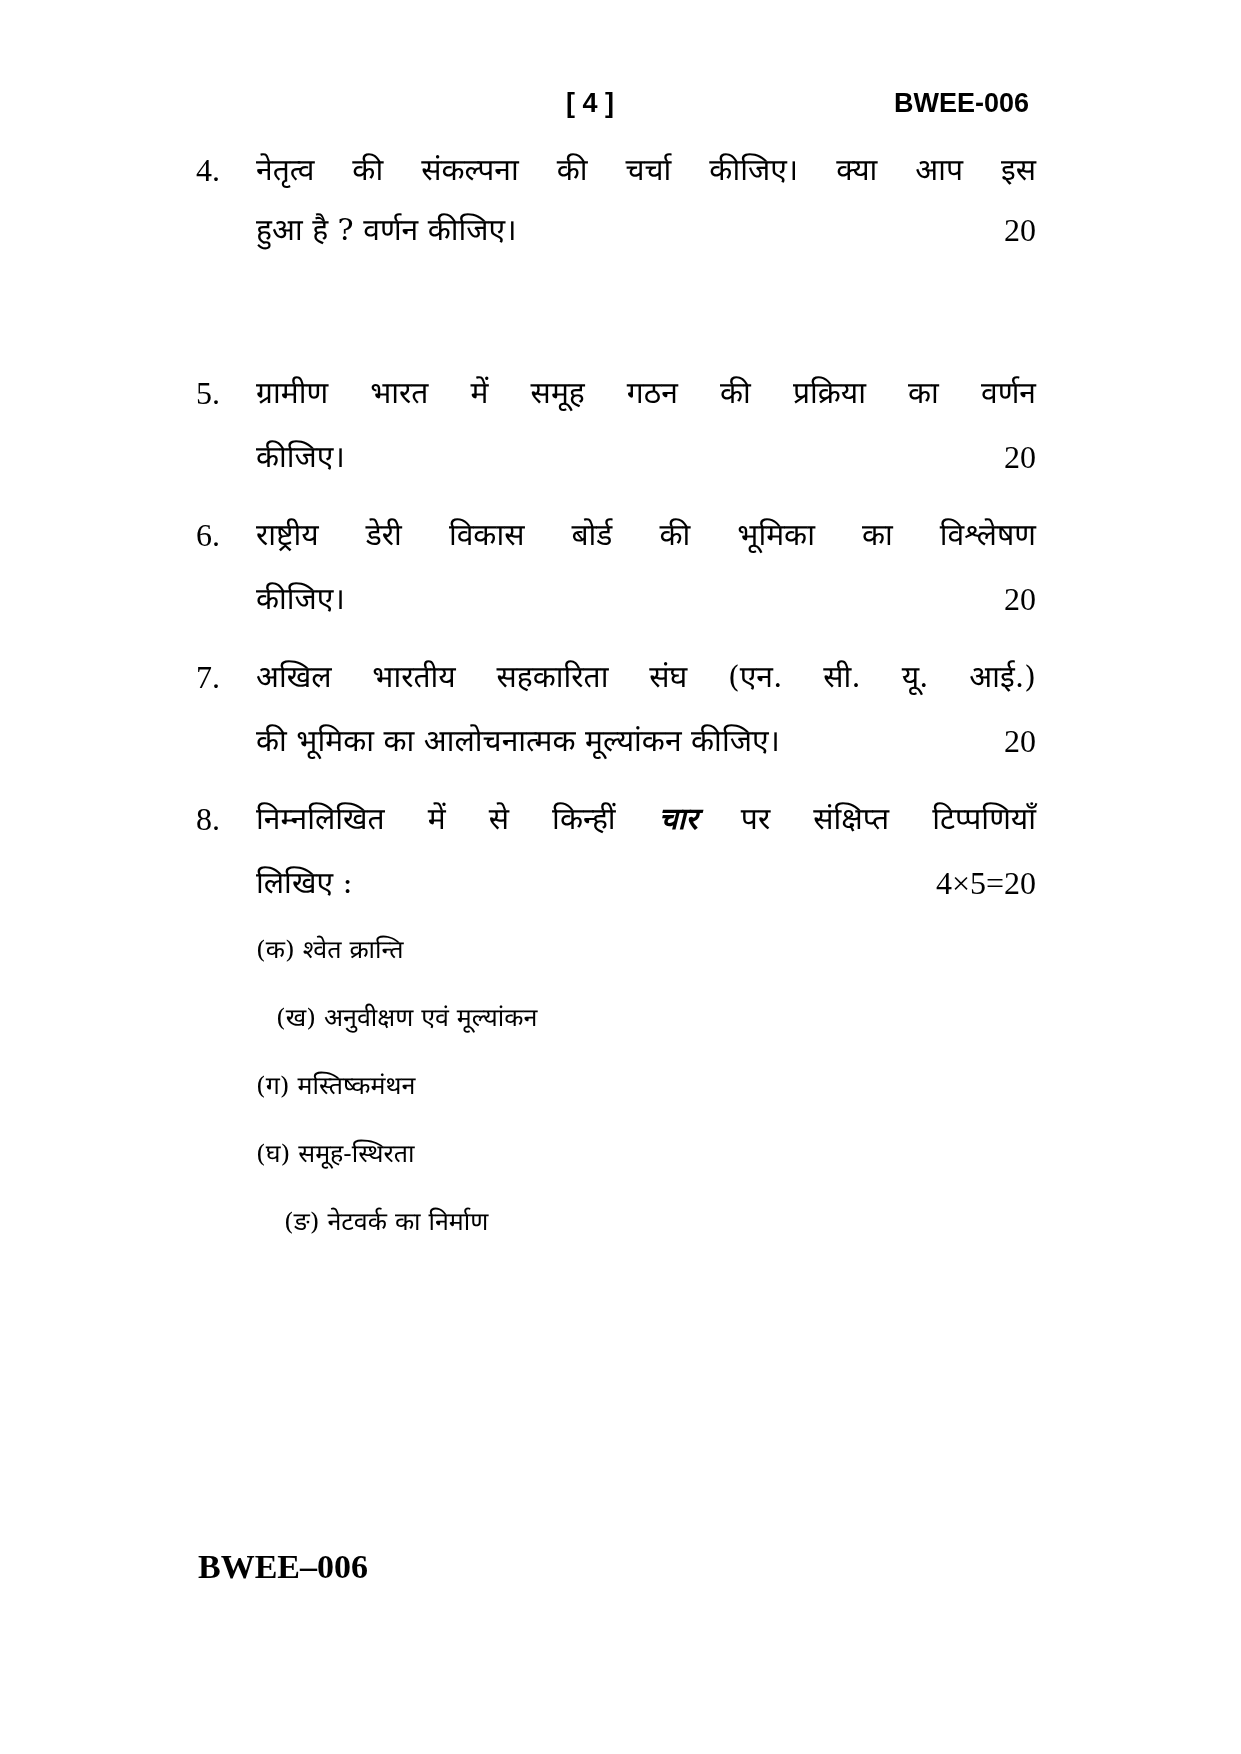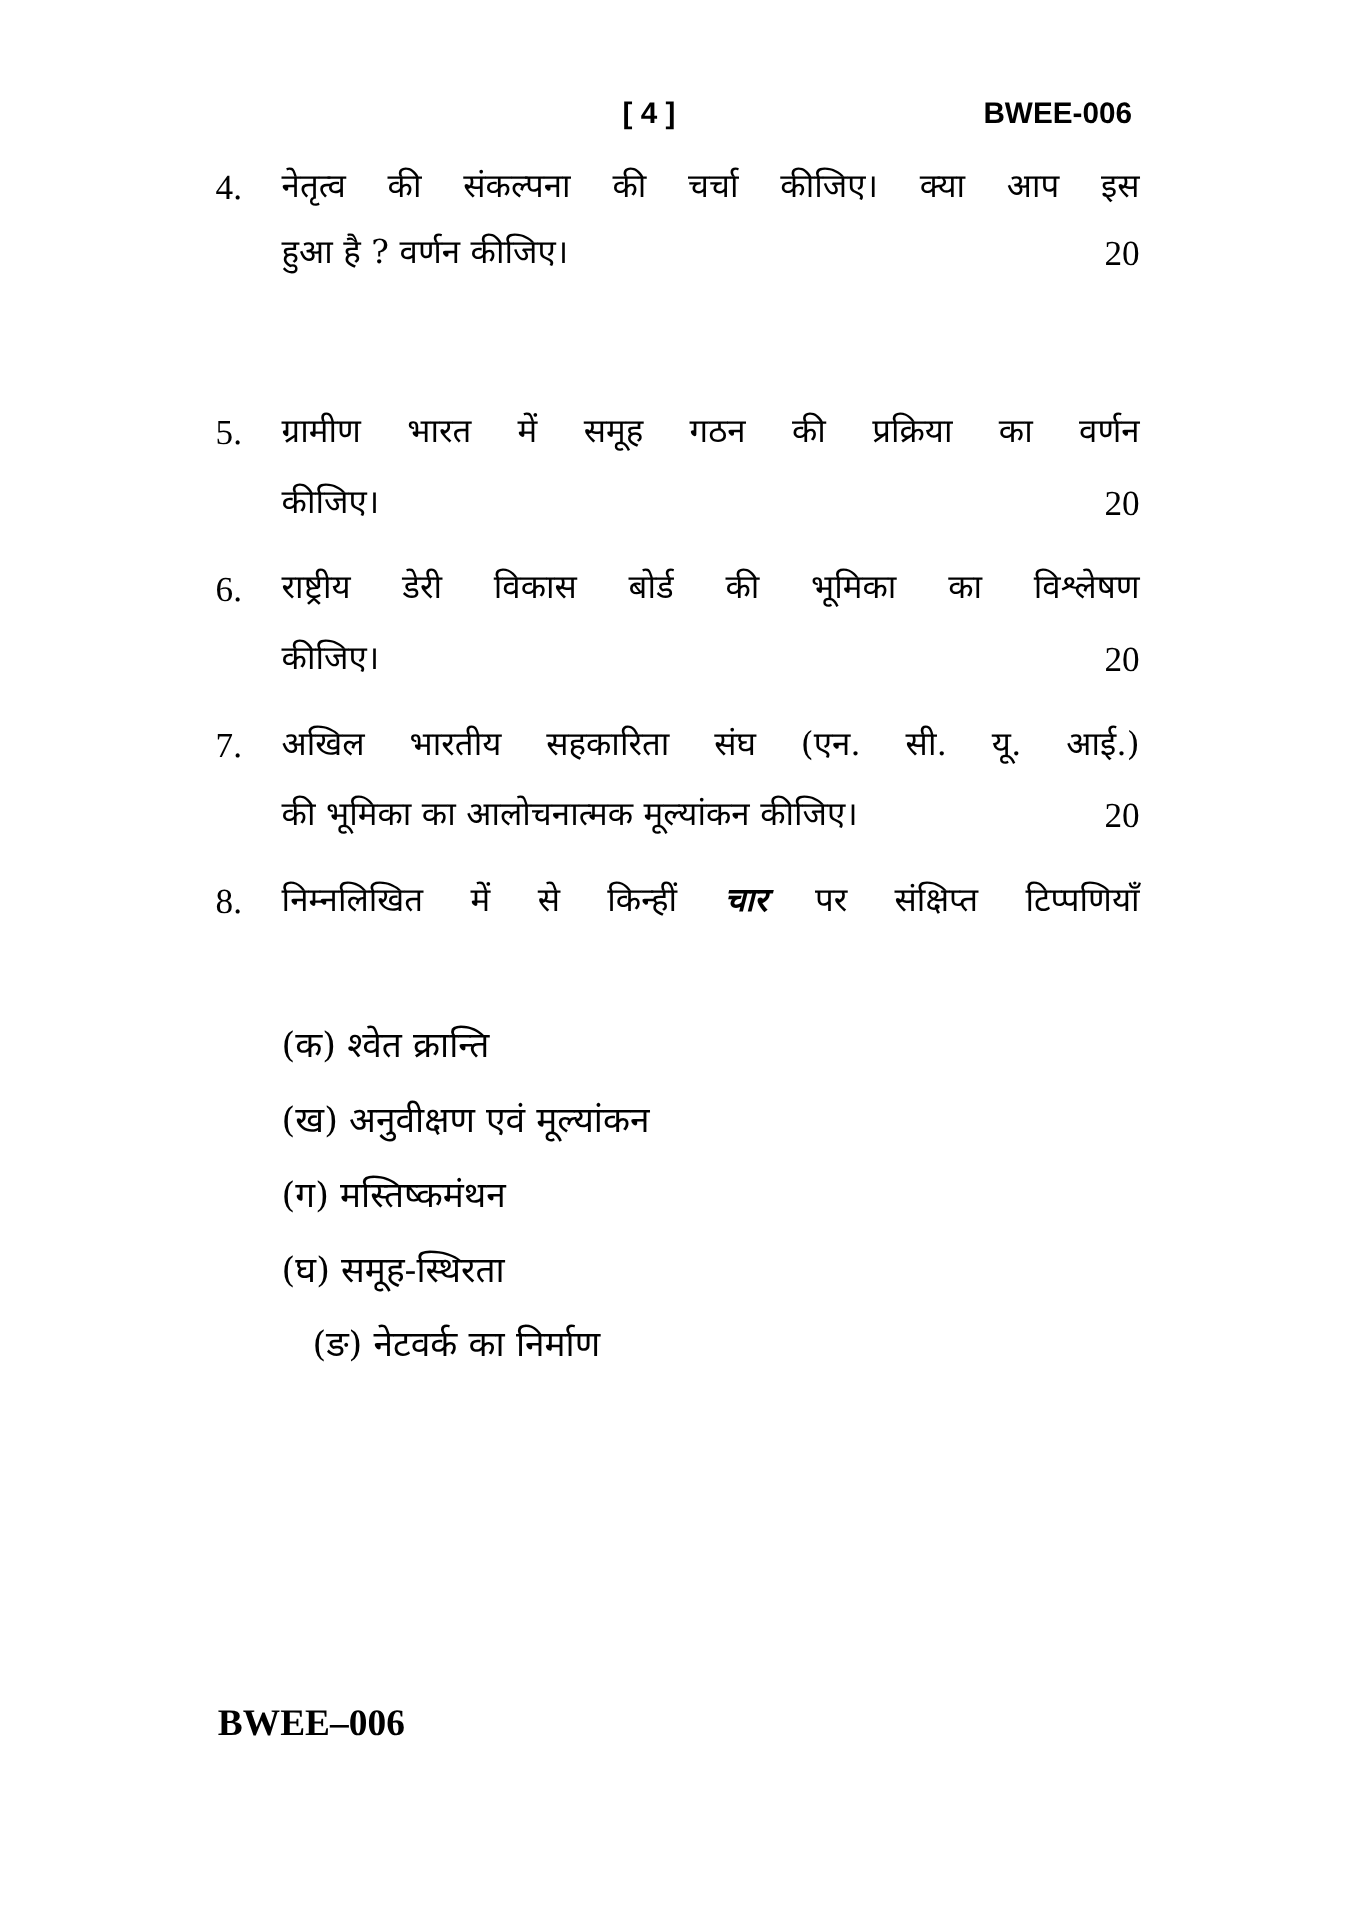--- a/index.html
+++ b/index.html
@@ -68,21 +68,21 @@
       font-family: "Liberation Serif", serif;
       font-size: 32px;
     }
     .bold-word {
       font-weight: bold;
       font-style: italic;
     }
     .sub-item {
       position: absolute;
       left: 256px;
-      font-size: 32px;
+      font-size: 25px;
       line-height: 44px;
       white-space: nowrap;
     }
     .footer-code {
       position: absolute;
       left: 198px;
       top: 1548px;
       font-family: "Liberation Serif", serif;
       font-weight: bold;
       font-size: 34px;
@@ -140,21 +140,25 @@
 
 <div class="question" style="top:789px;">
   <div class="q-line">
     <span class="q-num">8.</span>
     <span class="q-text">
       <span>निम्नलिखित में से किन्हीं</span>
       <span class="bold-word">चार</span>
       <span>पर संक्षिप्त टिप्पणियाँ</span>
     </span>
   </div>
+  <div class="q-line" style="margin-top:4px;">
+    <span class="q-text last">लिखिए :</span>
+    <span class="q-marks">4×5=20</span>
+  </div>
 </div>
 
 <div class="sub-item" style="top:928px;">(क) श्वेत क्रान्ति</div>
-<div class="sub-item" style="top:996px;">(ख) अनुवीक्षण एवं मूल्यांकन</div>
+<div class="sub-item" style="top:996px;margin-left:20px;">(ख) अनुवीक्षण एवं मूल्यांकन</div>
 <div class="sub-item" style="top:1064px;">(ग) मस्तिष्कमंथन</div>
 <div class="sub-item" style="top:1132px;text-align:right;">(घ) समूह-स्थिरता</div>
 <div class="sub-item" style="top:1200px;margin-left:28px;">(ङ) नेटवर्क का निर्माण</div>
 
 <div class="footer-code">BWEE–006</div>
 
 </body></html>

